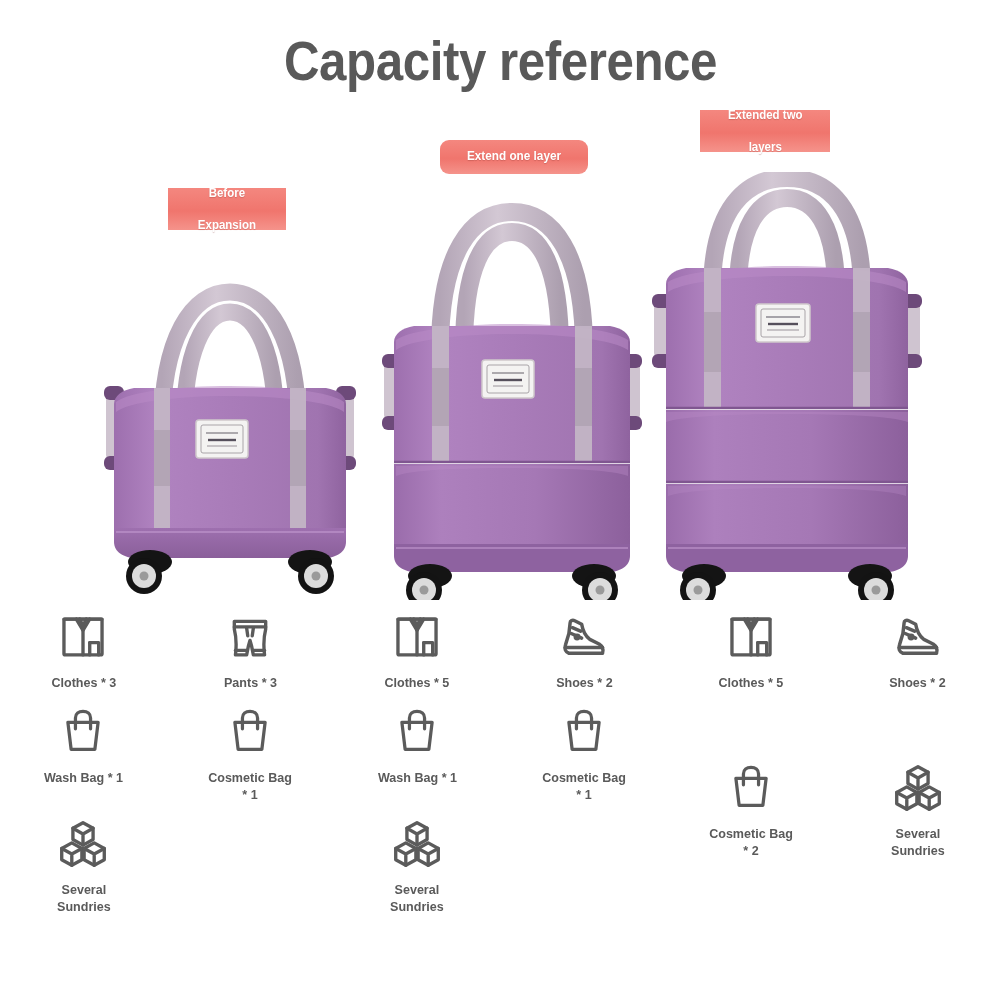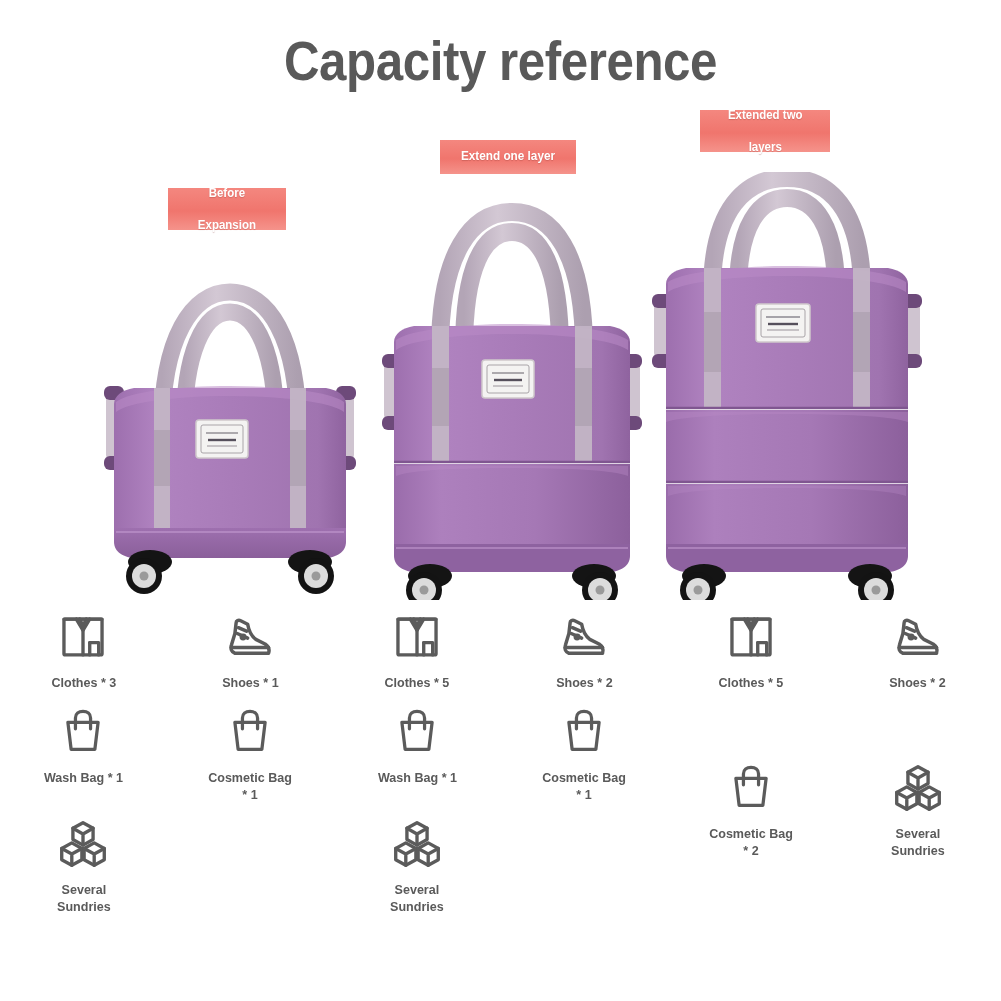--- a/index.html
+++ b/index.html
@@ -42,21 +42,21 @@
     text-align: center;
     display: flex;
     align-items: center;
     justify-content: center;
     padding: 4px 6px;
     box-sizing: border-box;
     text-shadow: 0 1px 1px rgba(120,40,35,0.25);
   }
   .badge span { display: block; transform: scaleX(0.94); }
   #badge-before   { left: 168px; top: 188px;  width: 118px; height: 42px; }
-  #badge-one      { left: 440px; top: 140px;  width: 136px; height: 34px; font-size: 12.5px; }
+  #badge-one      { left: 440px; top: 140px;  width: 148px; height: 34px; font-size: 12.5px; border-radius: 9px; }
   #badge-two      { left: 700px; top: 110px;  width: 130px; height: 42px; }
 
   
   .bag {
     position: absolute;
   }
 
   
   .columns {
     position: absolute;
@@ -366,29 +366,30 @@
             <path d="M50 38 L50 82"></path>
             <path d="M62 60 L78 60 L78 82"></path>
             <path d="M62 60 L62 82"></path>
             <path d="M16 18 L84 18"></path>
           </svg>
       </span>
       <span class="cap">Clothes * 3</span>
     </div>
     <div class="cell">
       <span class="ico">
-        <svg viewBox="0 0 100 100" width="58" height="58">
-            <path d="M26 26 C26 22 30 20 34 22 L46 28 C48 40 52 48 60 54 L76 62 C82 66 84 72 82 78 L24 78 C18 76 16 70 18 64 L24 44 Z"></path>
-            <path d="M18 68 L82 68"></path>
-            <path d="M30 34 L44 40"></path>
-            <path d="M28 44 L46 52"></path>
-            <circle cx="38" cy="50" r="3"></circle>
-          </svg>
-      </span>
-      <span class="cap">Shoes * 1</span>
+        <svg viewBox="0 0 100 100" width="56" height="56">
+            <path d="M22 22 L78 22 L78 36 C74 52 74 66 76 82 L56 82 C54 70 52 62 50 56 C48 62 46 70 44 82 L24 82 C26 66 26 52 22 36 Z"></path>
+            <path d="M22 32 L78 32"></path>
+            <path d="M24 74 L44 74"></path>
+            <path d="M56 74 L76 74"></path>
+            <path d="M44 34 L46 48"></path>
+            <path d="M56 34 L54 48"></path>
+          </svg>
+      </span>
+      <span class="cap">Pants * 3</span>
     </div>
     <div class="cell">
       <span class="ico">
         <svg viewBox="0 0 100 100" width="54" height="54">
             <path d="M22 32 L78 32 L72 82 L28 82 Z"></path>
             <path d="M36 44 L36 24 C36 16 42 12 50 12 C58 12 64 16 64 24 L64 44"></path>
           </svg>
       </span>
       <span class="cap">Wash Bag * 1</span>
     </div>

